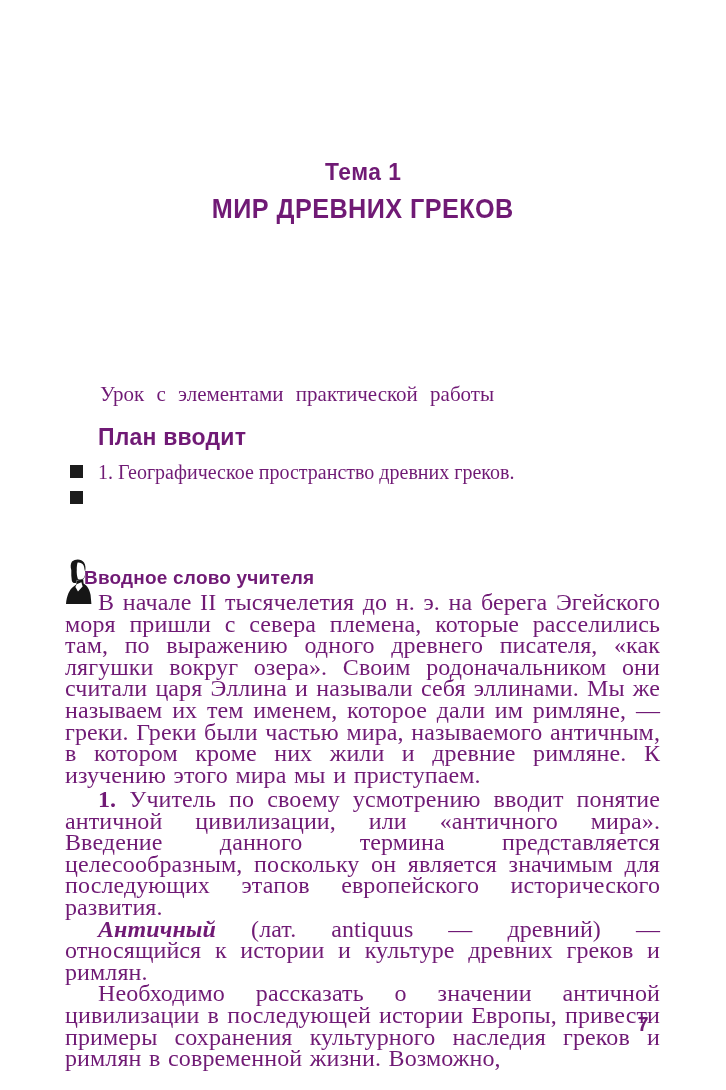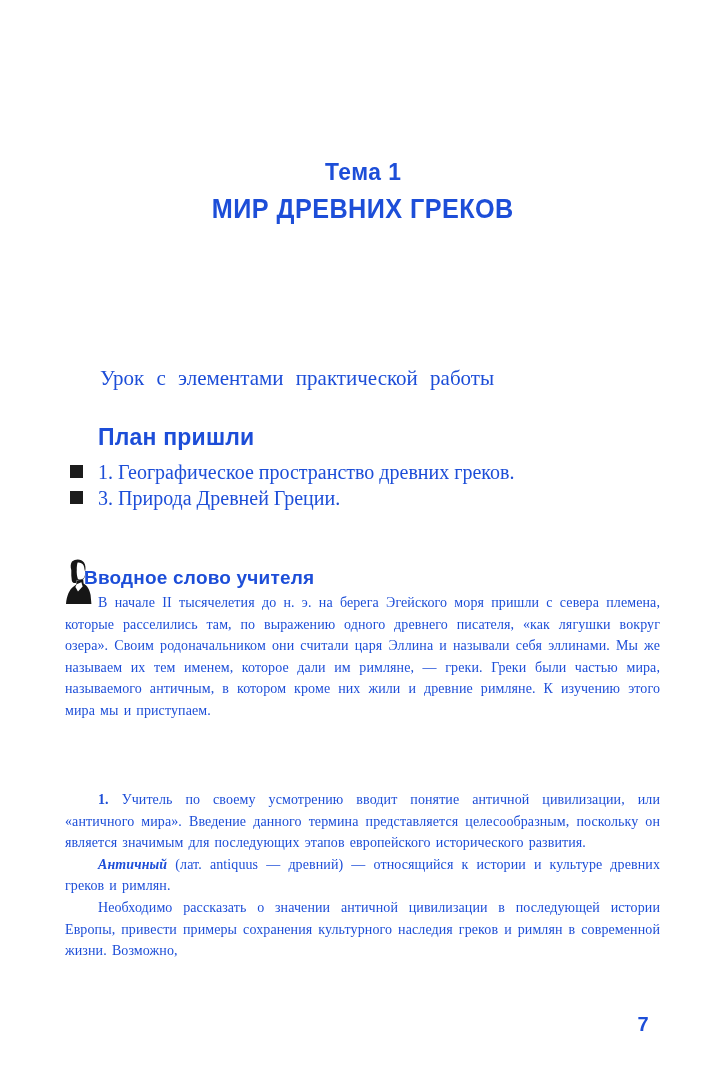--- a/index.html
+++ b/index.html
@@ -3,21 +3,21 @@
 <meta charset="utf-8">
 <style>
   * { margin: 0; padding: 0; box-sizing: border-box; }
   html, body { background: #e8e8e8; }
   .page {
     position: relative;
     width: 726px;
     height: 1090px;
     margin: 0 auto;
     background: #ffffff;
-    color: #1d4ed8;
+    color: #701a75;
     overflow: hidden;
     font-family: "Liberation Serif", serif;
   }
 
   
   .topic-block {
     position: absolute;
     top: 158px; left: 0; right: 0;
     text-align: center;
     font-family: "Liberation Sans", sans-serif;
@@ -41,21 +41,21 @@
   .topic-title span {
     display: inline-block;
     transform: scaleX(0.9);
     transform-origin: center;
     letter-spacing: 0.5px;
   }
 
   
   .lesson-type {
     position: absolute;
-    top: 365px; left: 65px; width: 595px;
+    top: 381px; left: 65px; width: 595px;
     font-size: 21px;
     line-height: 26px;
     padding-left: 35px;
     word-spacing: 7px;
   }
 
   
   .plan-heading {
     position: absolute;
     top: 424px; left: 98px;
@@ -93,21 +93,21 @@
     top: 566px; left: 84px;
     font-family: "Liberation Sans", sans-serif;
     font-weight: bold;
     font-size: 19px;
     line-height: 23px;
     letter-spacing: 0.2px;
   }
 
   
   .body-text {
-    font-size: 14px;
+    font-size: 24px;
     line-height: 21.6px;
     text-align: justify;
     word-spacing: 1.5px;
     letter-spacing: 0.1px;
   }
   .intro-para {
     position: absolute;
     top: 592px; left: 65px; width: 595px;
     text-indent: 33px;
   }
@@ -134,30 +134,29 @@
 
 <div class="page">
 
   <div class="topic-block">
     <span class="topic-label">Тема 1</span>
     <span class="topic-title"><span>МИР ДРЕВНИХ ГРЕКОВ</span></span>
   </div>
 
   <div class="lesson-type">Урок с элементами практической работы</div>
 
-  <div class="plan-heading">План пришли</div>
+  <div class="plan-heading">План вводит</div>
 
   <ul class="plan-list">
     <li class="plan-item">
       <span class="bullet-square"></span>
       <span>1. Географическое пространство древних греков.</span>
     </li>
     <li class="plan-item">
       <span class="bullet-square"></span>
-      <span>3. Природа Древней Греции.</span>
     </li>
   </ul>
 
   <svg class="teacher-icon" viewBox="0 0 30 47" xmlns="http://www.w3.org/2000/svg" aria-hidden="true">
     <path fill="#161616" d="M9 3.5 C12.5 0.5 18.5 0.8 21 4.5 C22.6 7 22.8 10.5 22.2 13 C23.6 14.2 24 15.2 23.4 15.8 L22.2 16.2 C22.2 18.2 21.6 19.8 20.4 20.9 C18.6 22.6 15.8 22.9 13.8 21.8 L13.4 24.4 C12.2 25.6 9.4 25.3 8.8 22.4 C8.3 19.2 8.1 15.6 8.3 12.2 C7.2 8.6 7.6 5.4 9 3.5 Z"></path>
     <path fill="#ffffff" d="M14.6 4.6 C18.4 4 20.8 6.4 21.2 9.4 C21.5 11.4 21.8 13 22.6 14.3 L23.3 15.4 L22.1 15.8 C22.1 17.6 21.6 19.2 20.5 20.2 C19 21.7 16.5 22 14.9 21 C13.9 18.2 13.6 15 13.7 12 C13.7 9.2 14 6.6 14.6 4.6 Z"></path>
     <path fill="#161616" d="M14.2 4.2 C12.6 7 12.9 10.4 13.4 12.6 L10.2 10.4 C9.6 7.4 11 5.2 14.2 4.2 Z"></path>
     <path fill="#161616" d="M3 46 C3.6 38 6.4 31.6 10.6 28.6 L13.2 26.4 L13.8 22.6 L20.2 21.4 L20.6 25.4 C24.4 27.6 26.8 32 27.6 37 L28.4 46 Z"></path>
     <path fill="#ffffff" d="M13.6 26.2 L18.4 24.2 L19.6 28.6 L15 33.4 L12.4 29 Z"></path>
   </svg>

